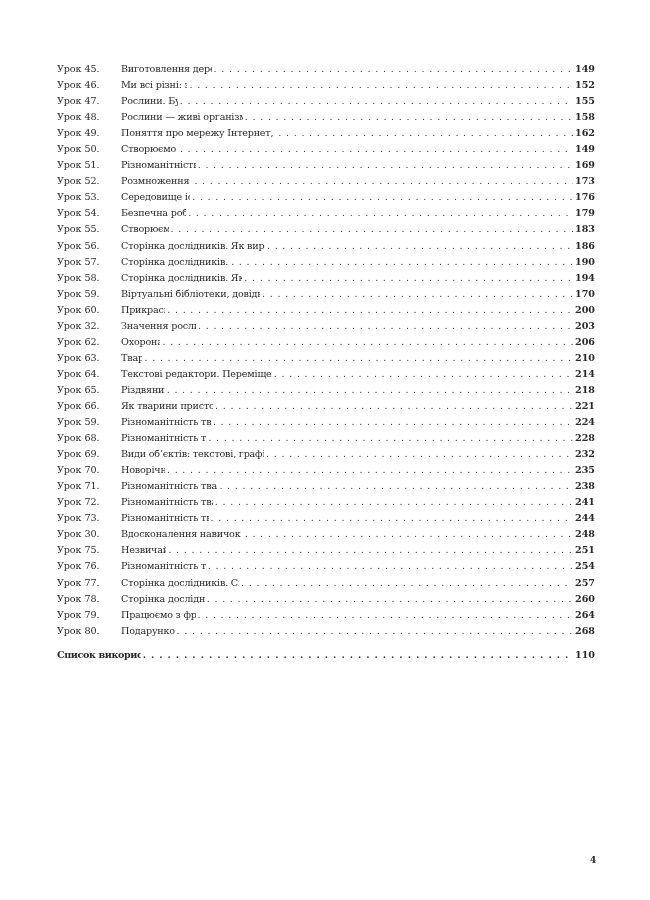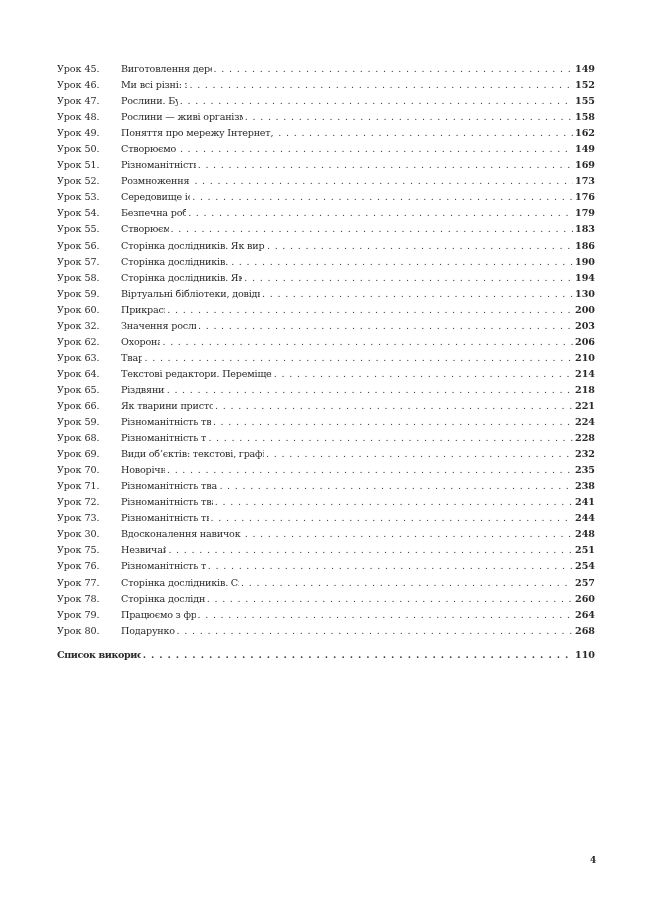--- a/index.html
+++ b/index.html
@@ -101,21 +101,21 @@
     <div class="row">
     <span class="num">Урок 58.</span>
     <span class="title">Сторінка дослідників. Як виростити нову рослину без насіння</span>
     <span class="dots"></span>
     <span class="page">194</span>
   </div>
     <div class="row">
     <span class="num">Урок 59.</span>
     <span class="title">Віртуальні бібліотеки, довідники, енциклопедії, словники. Авторське право</span>
     <span class="dots"></span>
-    <span class="page">130</span>
+    <span class="page">170</span>
   </div>
     <div class="row">
     <span class="num">Урок 60.</span>
     <span class="title">Прикраси з бісеру</span>
     <span class="dots"></span>
     <span class="page">200</span>
   </div>
     <div class="row">
     <span class="num">Урок 32.</span>
     <span class="title">Значення рослин у житті людини</span>

